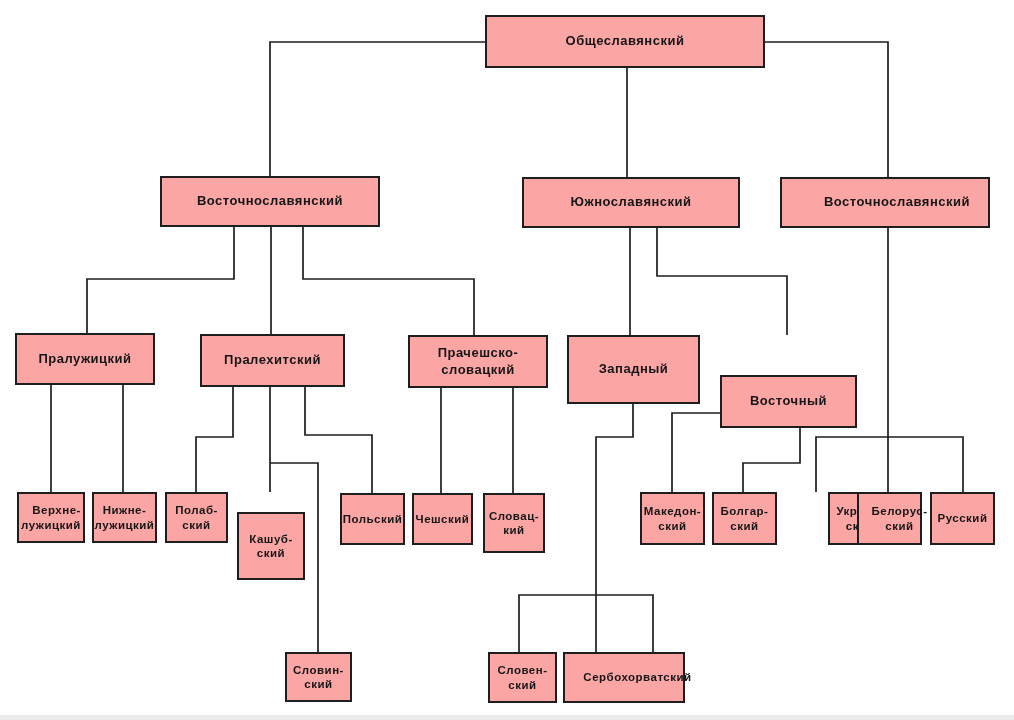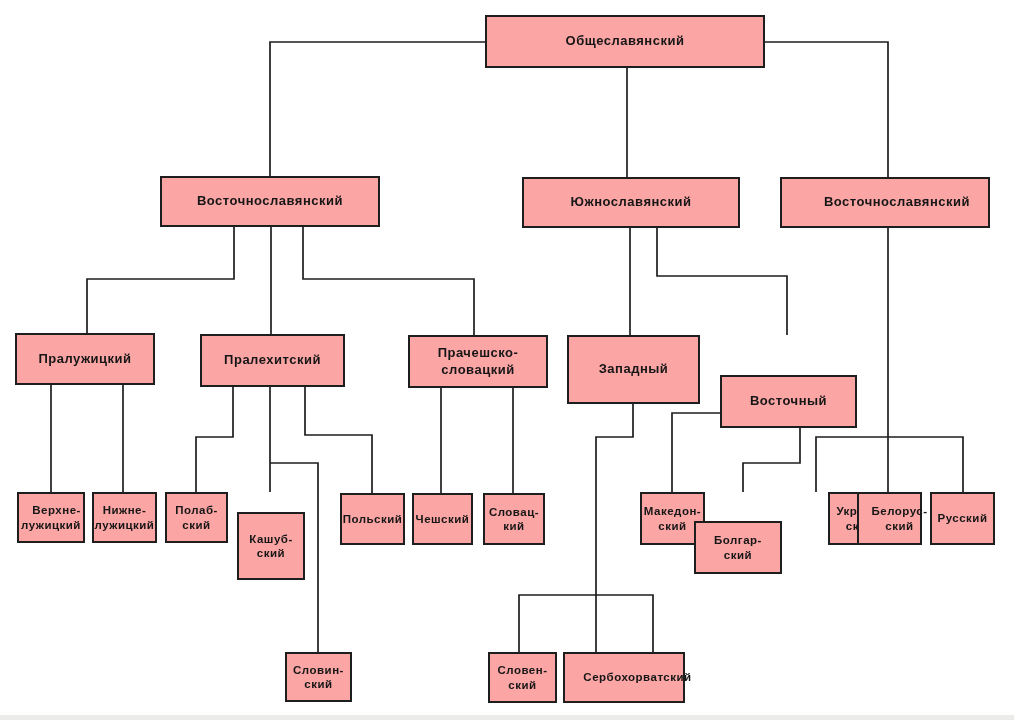--- a/index.html
+++ b/index.html
@@ -96,25 +96,25 @@
       <div class="node small" style="left: 17px; top: 492px; width: 68px; height: 51px; text-align: right;">Верхне-
 лужицкий</div>
       <div class="node small" style="left: 92px; top: 492px; width: 65px; height: 51px;">Нижне-
 лужицкий</div>
       <div class="node small" style="left: 165px; top: 492px; width: 63px; height: 51px;">Полаб-
 ский</div>
       <div class="node small" style="left: 237px; top: 512px; width: 68px; height: 68px;">Кашуб-
 ский</div>
       <div class="node small" style="left: 340px; top: 493px; width: 65px; height: 52px;">Польский</div>
       <div class="node small" style="left: 412px; top: 493px; width: 61px; height: 52px;">Чешский</div>
-      <div class="node small" style="left: 483px; top: 493px; width: 62px; height: 52px;">Словац-
+      <div class="node small" style="left: 483px; top: 493px; width: 62px; height: 60px;">Словац-
 кий</div>
       <div class="node small" style="left: 640px; top: 492px; width: 65px; height: 53px;">Македон-
 ский</div>
-      <div class="node small" style="left: 694px; top: 492px; width: 88px; height: 53px; margin-top: 29px;">Болгар-
+      <div class="node small" style="left: 712px; top: 492px; width: 65px; height: 53px;">Болгар-
 ский</div>
       <div class="node small" style="left: 828px; top: 492px; width: 64px; height: 53px;">Украин-
 ский</div>
       <div class="node small" style="left: 857px; top: 492px; width: 65px; height: 53px; padding-left: 20px;">Белорус-
 ский</div>
       <div class="node small" style="left: 930px; top: 492px; width: 65px; height: 53px;">Русский</div>
       <div class="node small" style="left: 285px; top: 652px; width: 67px; height: 50px;">Словин-
 ский</div>
       <div class="node small" style="left: 488px; top: 652px; width: 69px; height: 51px;">Словен-
 ский</div>

